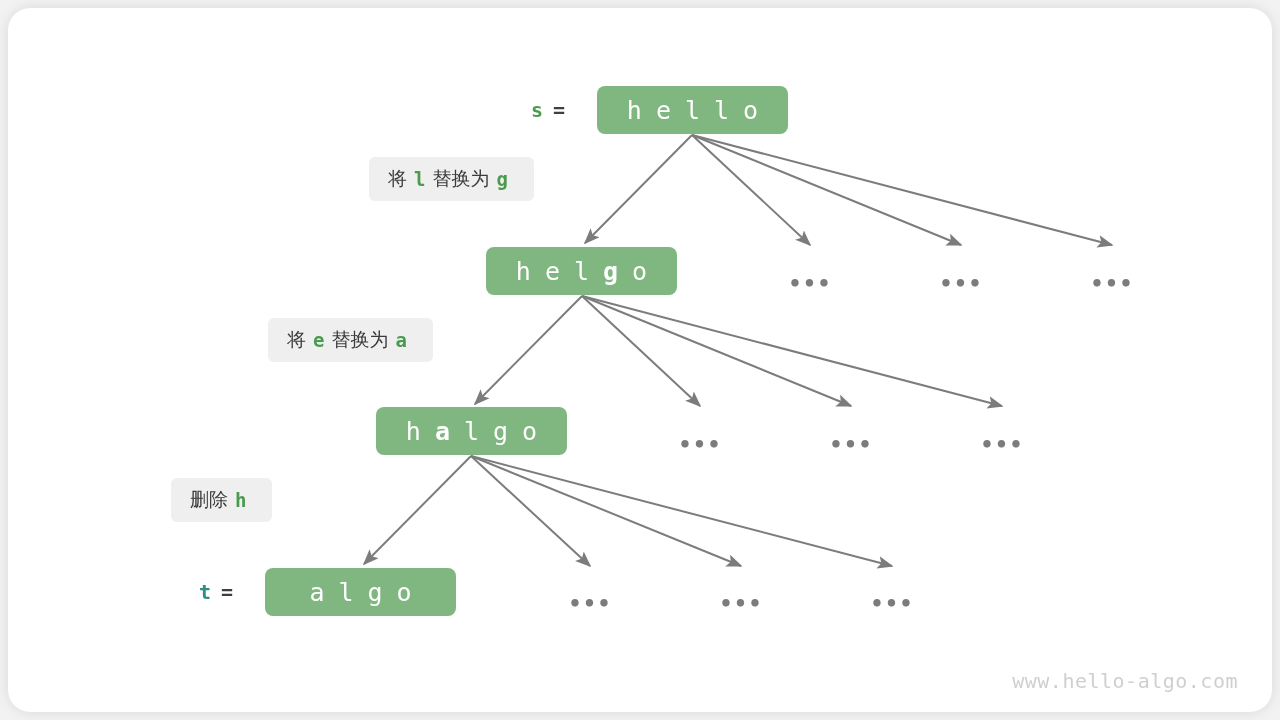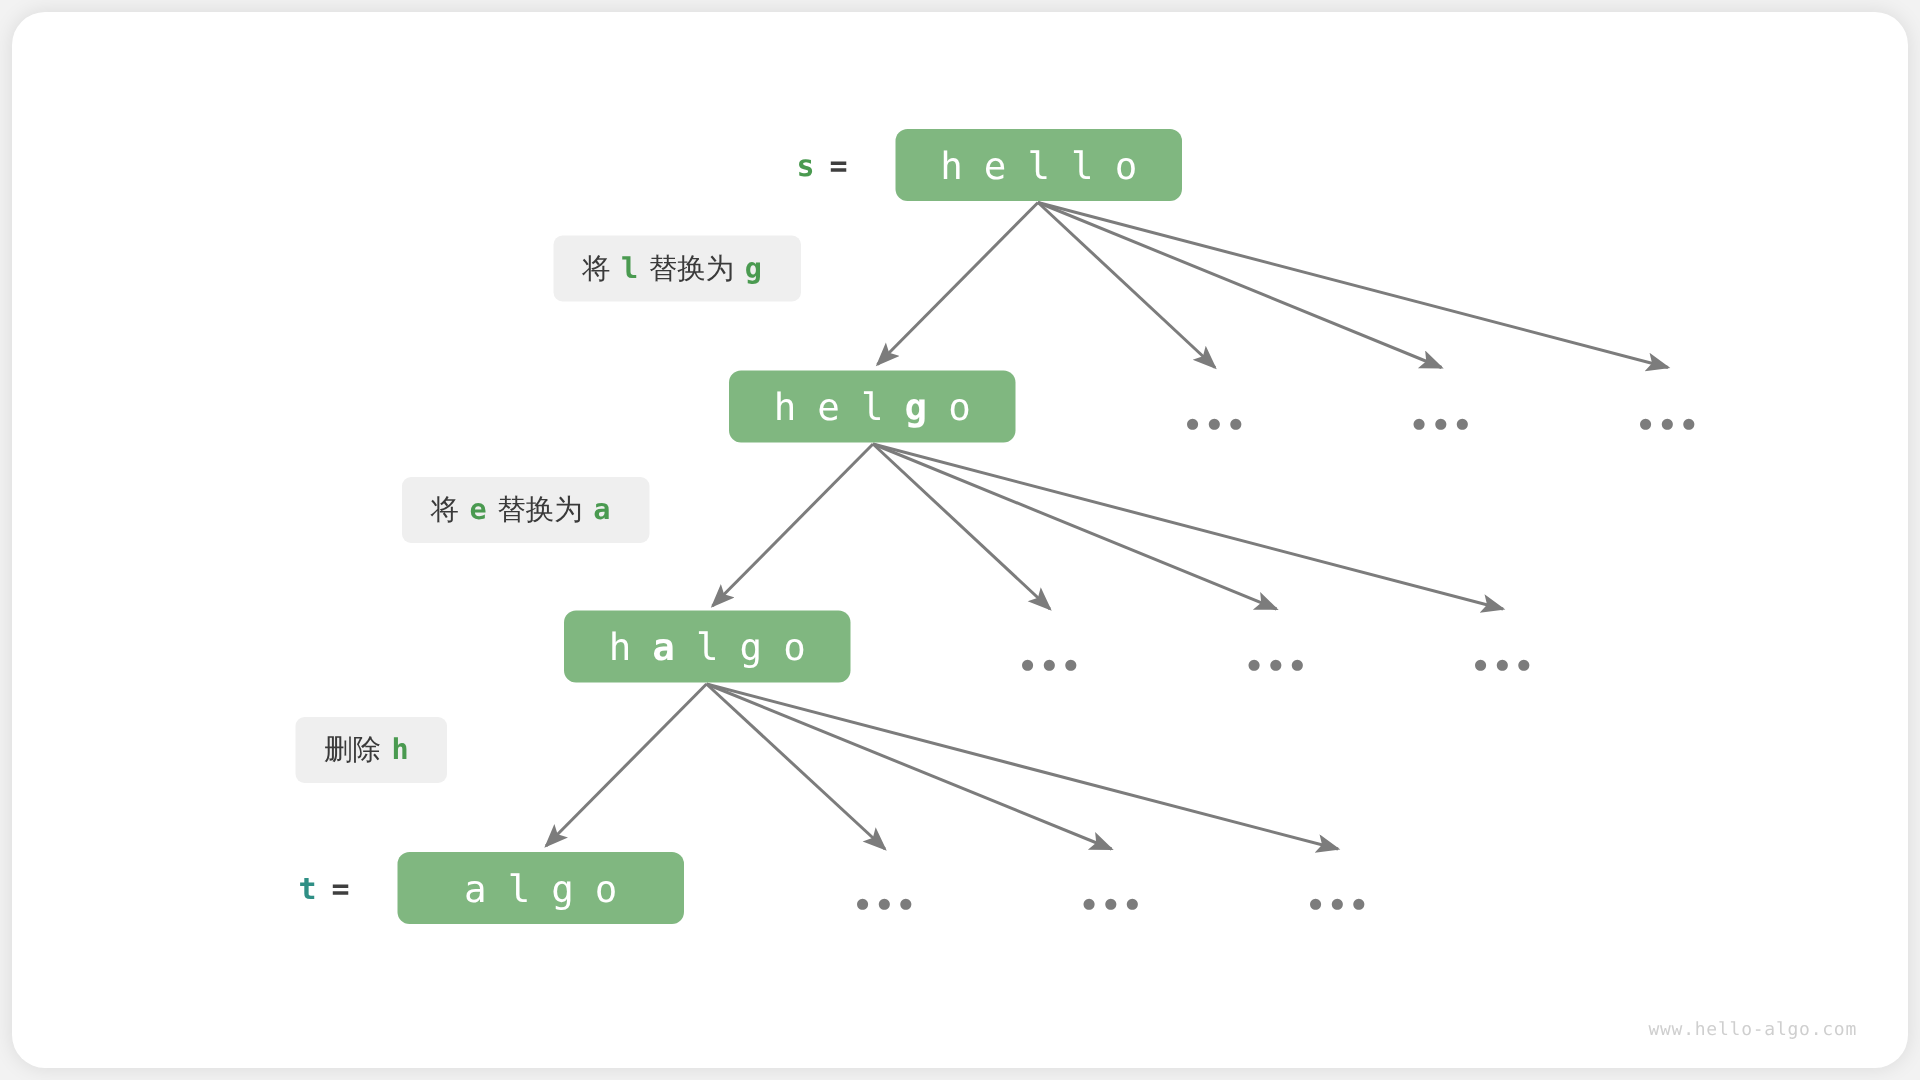--- a/index.html
+++ b/index.html
@@ -111,21 +111,21 @@
     line-height: 1;
     transform: translate(-50%, -50%);
   }
 
   
   #watermark {
     position: absolute;
     right: 42px;
     bottom: 27px;
     font-family: "DejaVu Sans Mono", monospace;
-    font-size: 12px;
+    font-size: 20px;
     color: #cfcfcf;
     letter-spacing: 0.5px;
   }
 </style>
 </head>
 <body>
 
 <div id="stage">
   <div id="card"></div>
 
@@ -192,21 +192,21 @@
     <span class="ch">h</span>
     <span class="ch hl">a</span>
     <span class="ch">l</span>
     <span class="ch">g</span>
     <span class="ch">o</span>
   </div>
   <div class="ellipsis" style="left:700px; top:445px;">•••</div>
   <div class="ellipsis" style="left:851px; top:445px;">•••</div>
   <div class="ellipsis" style="left:1002px; top:445px;">•••</div>
 
-  <div class="op-note" style="left:197px; top:478px;">
+  <div class="op-note" style="left:171px; top:478px;">
     <span class="cn">删除</span>
     <span class="mono">h</span>
   </div>
   <div class="var-label" style="left:199px; top:582px;">
     <span style="color:#2f8f85;">t</span><span class="eq">=</span>
   </div>
   <div class="str-box" style="left:265px; top:568px; width:191px;">
     <span class="ch">a</span>
     <span class="ch">l</span>
     <span class="ch">g</span>

